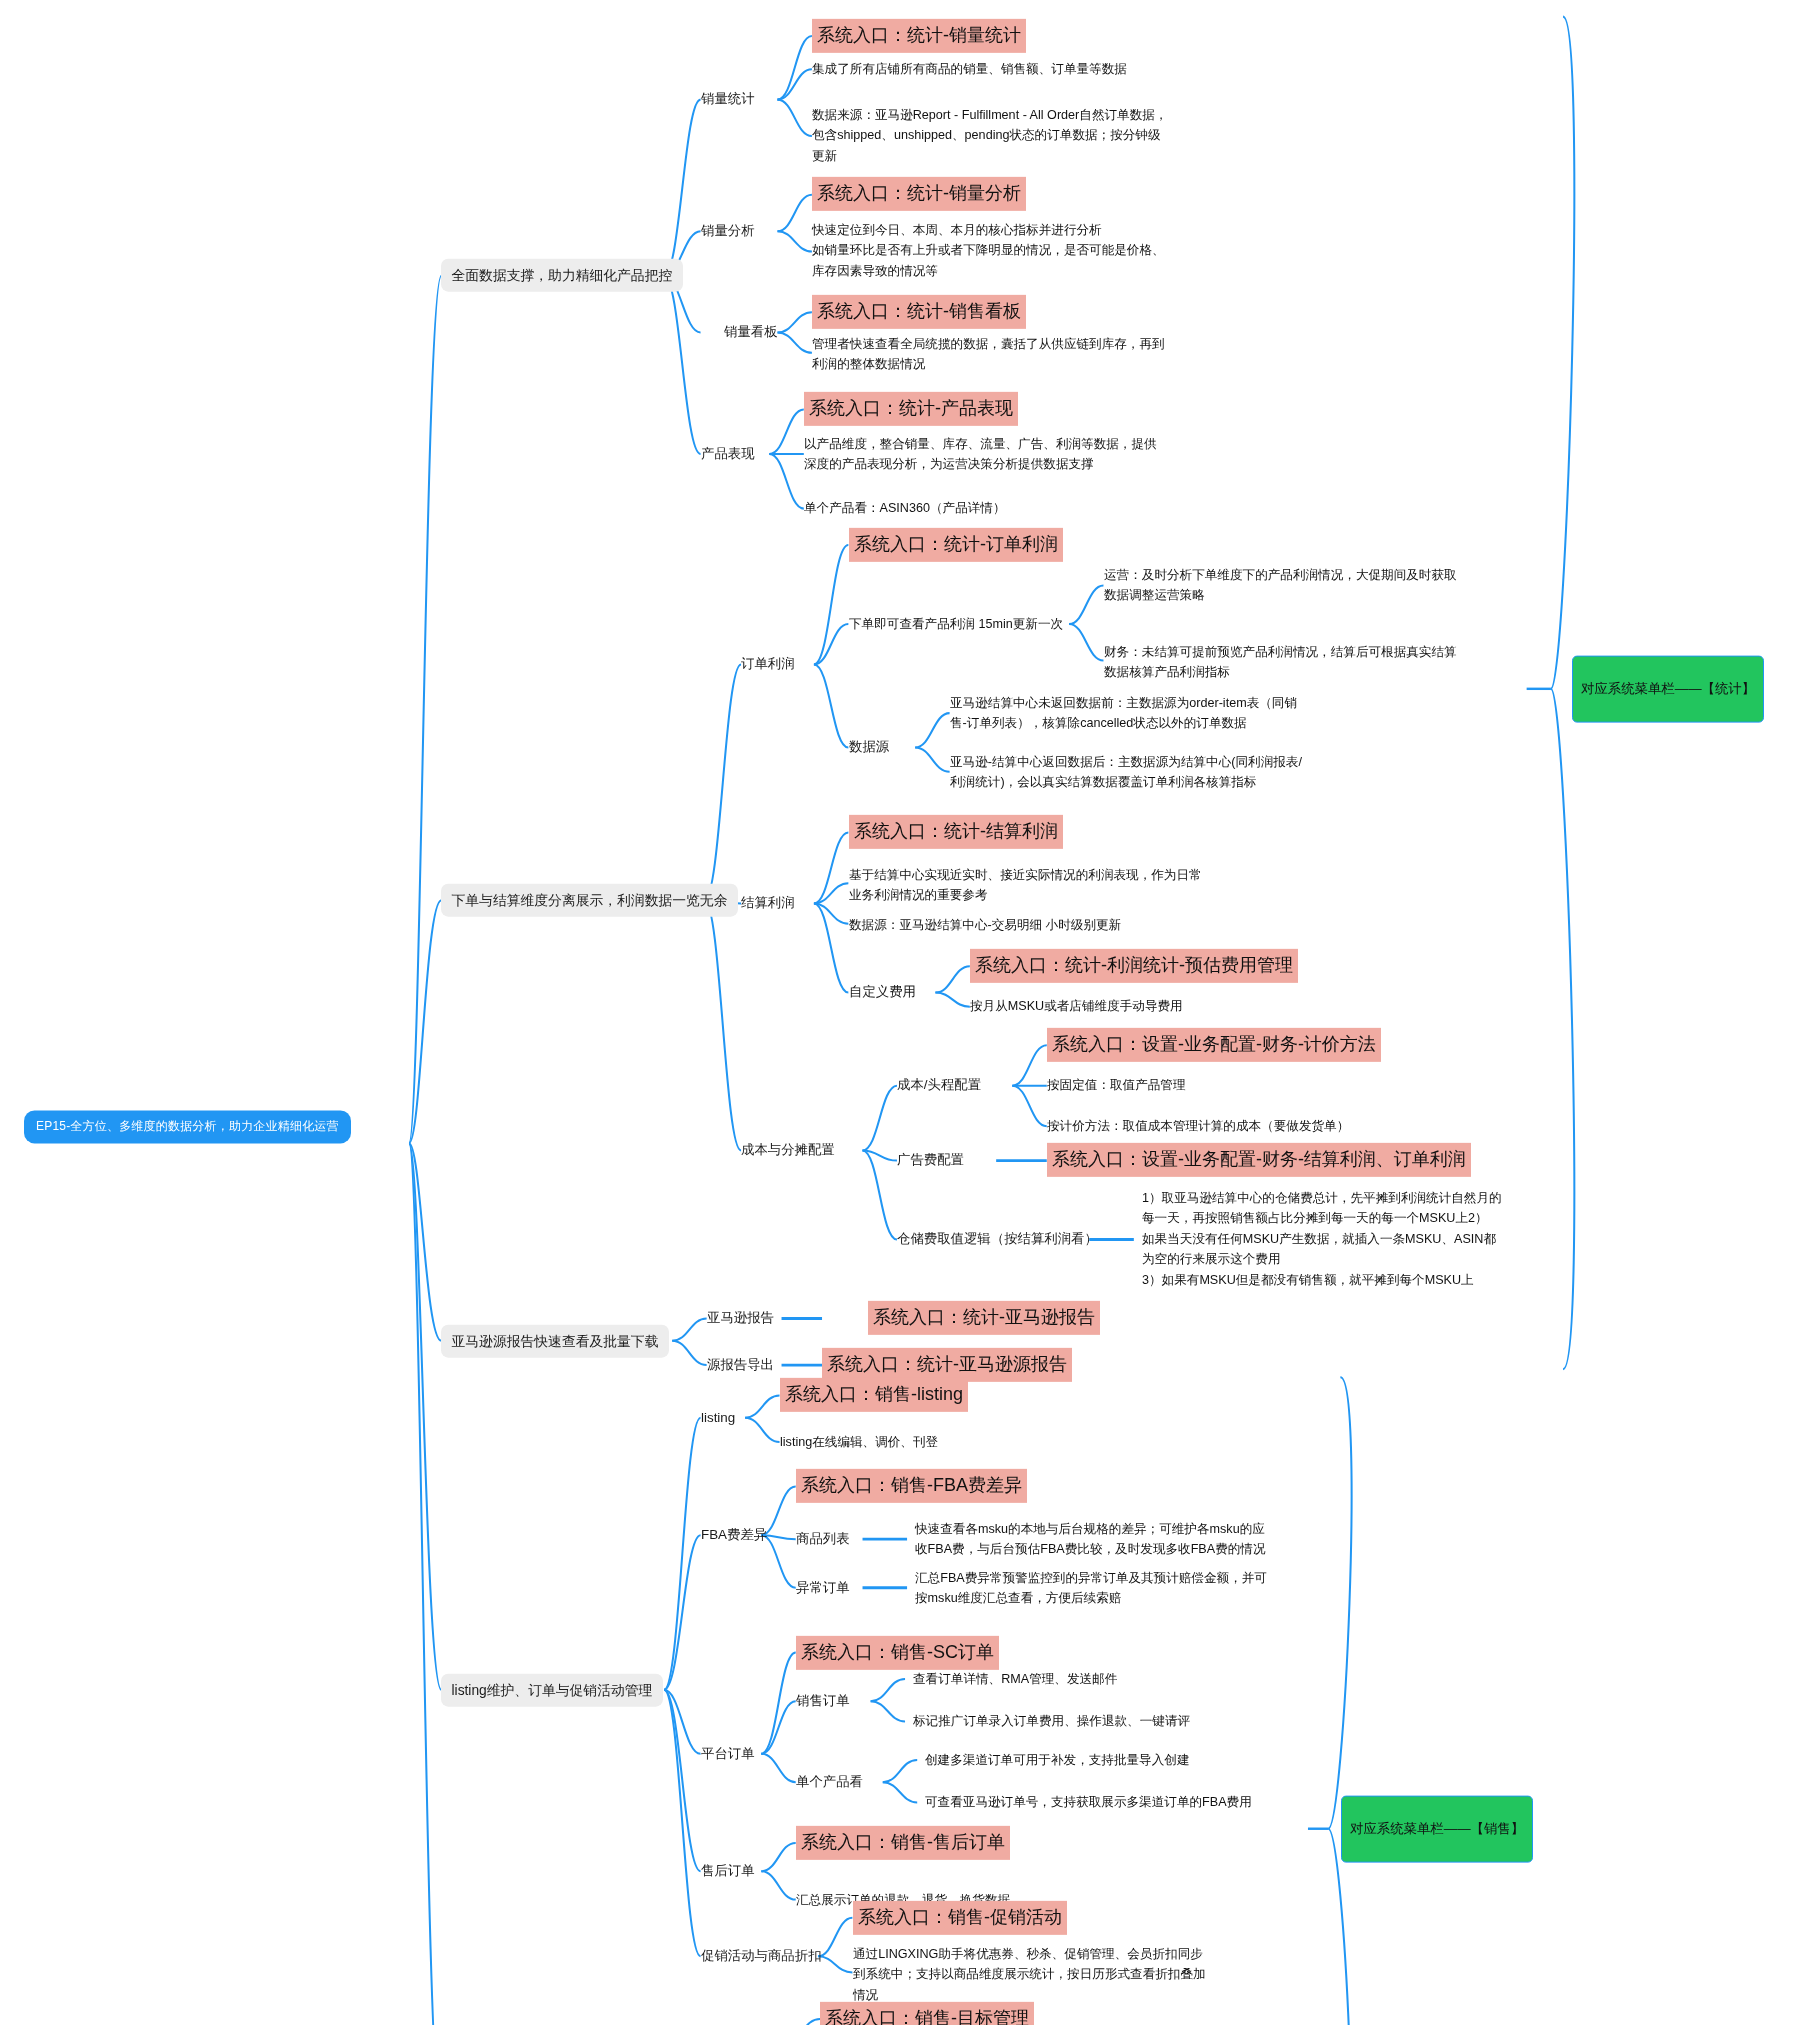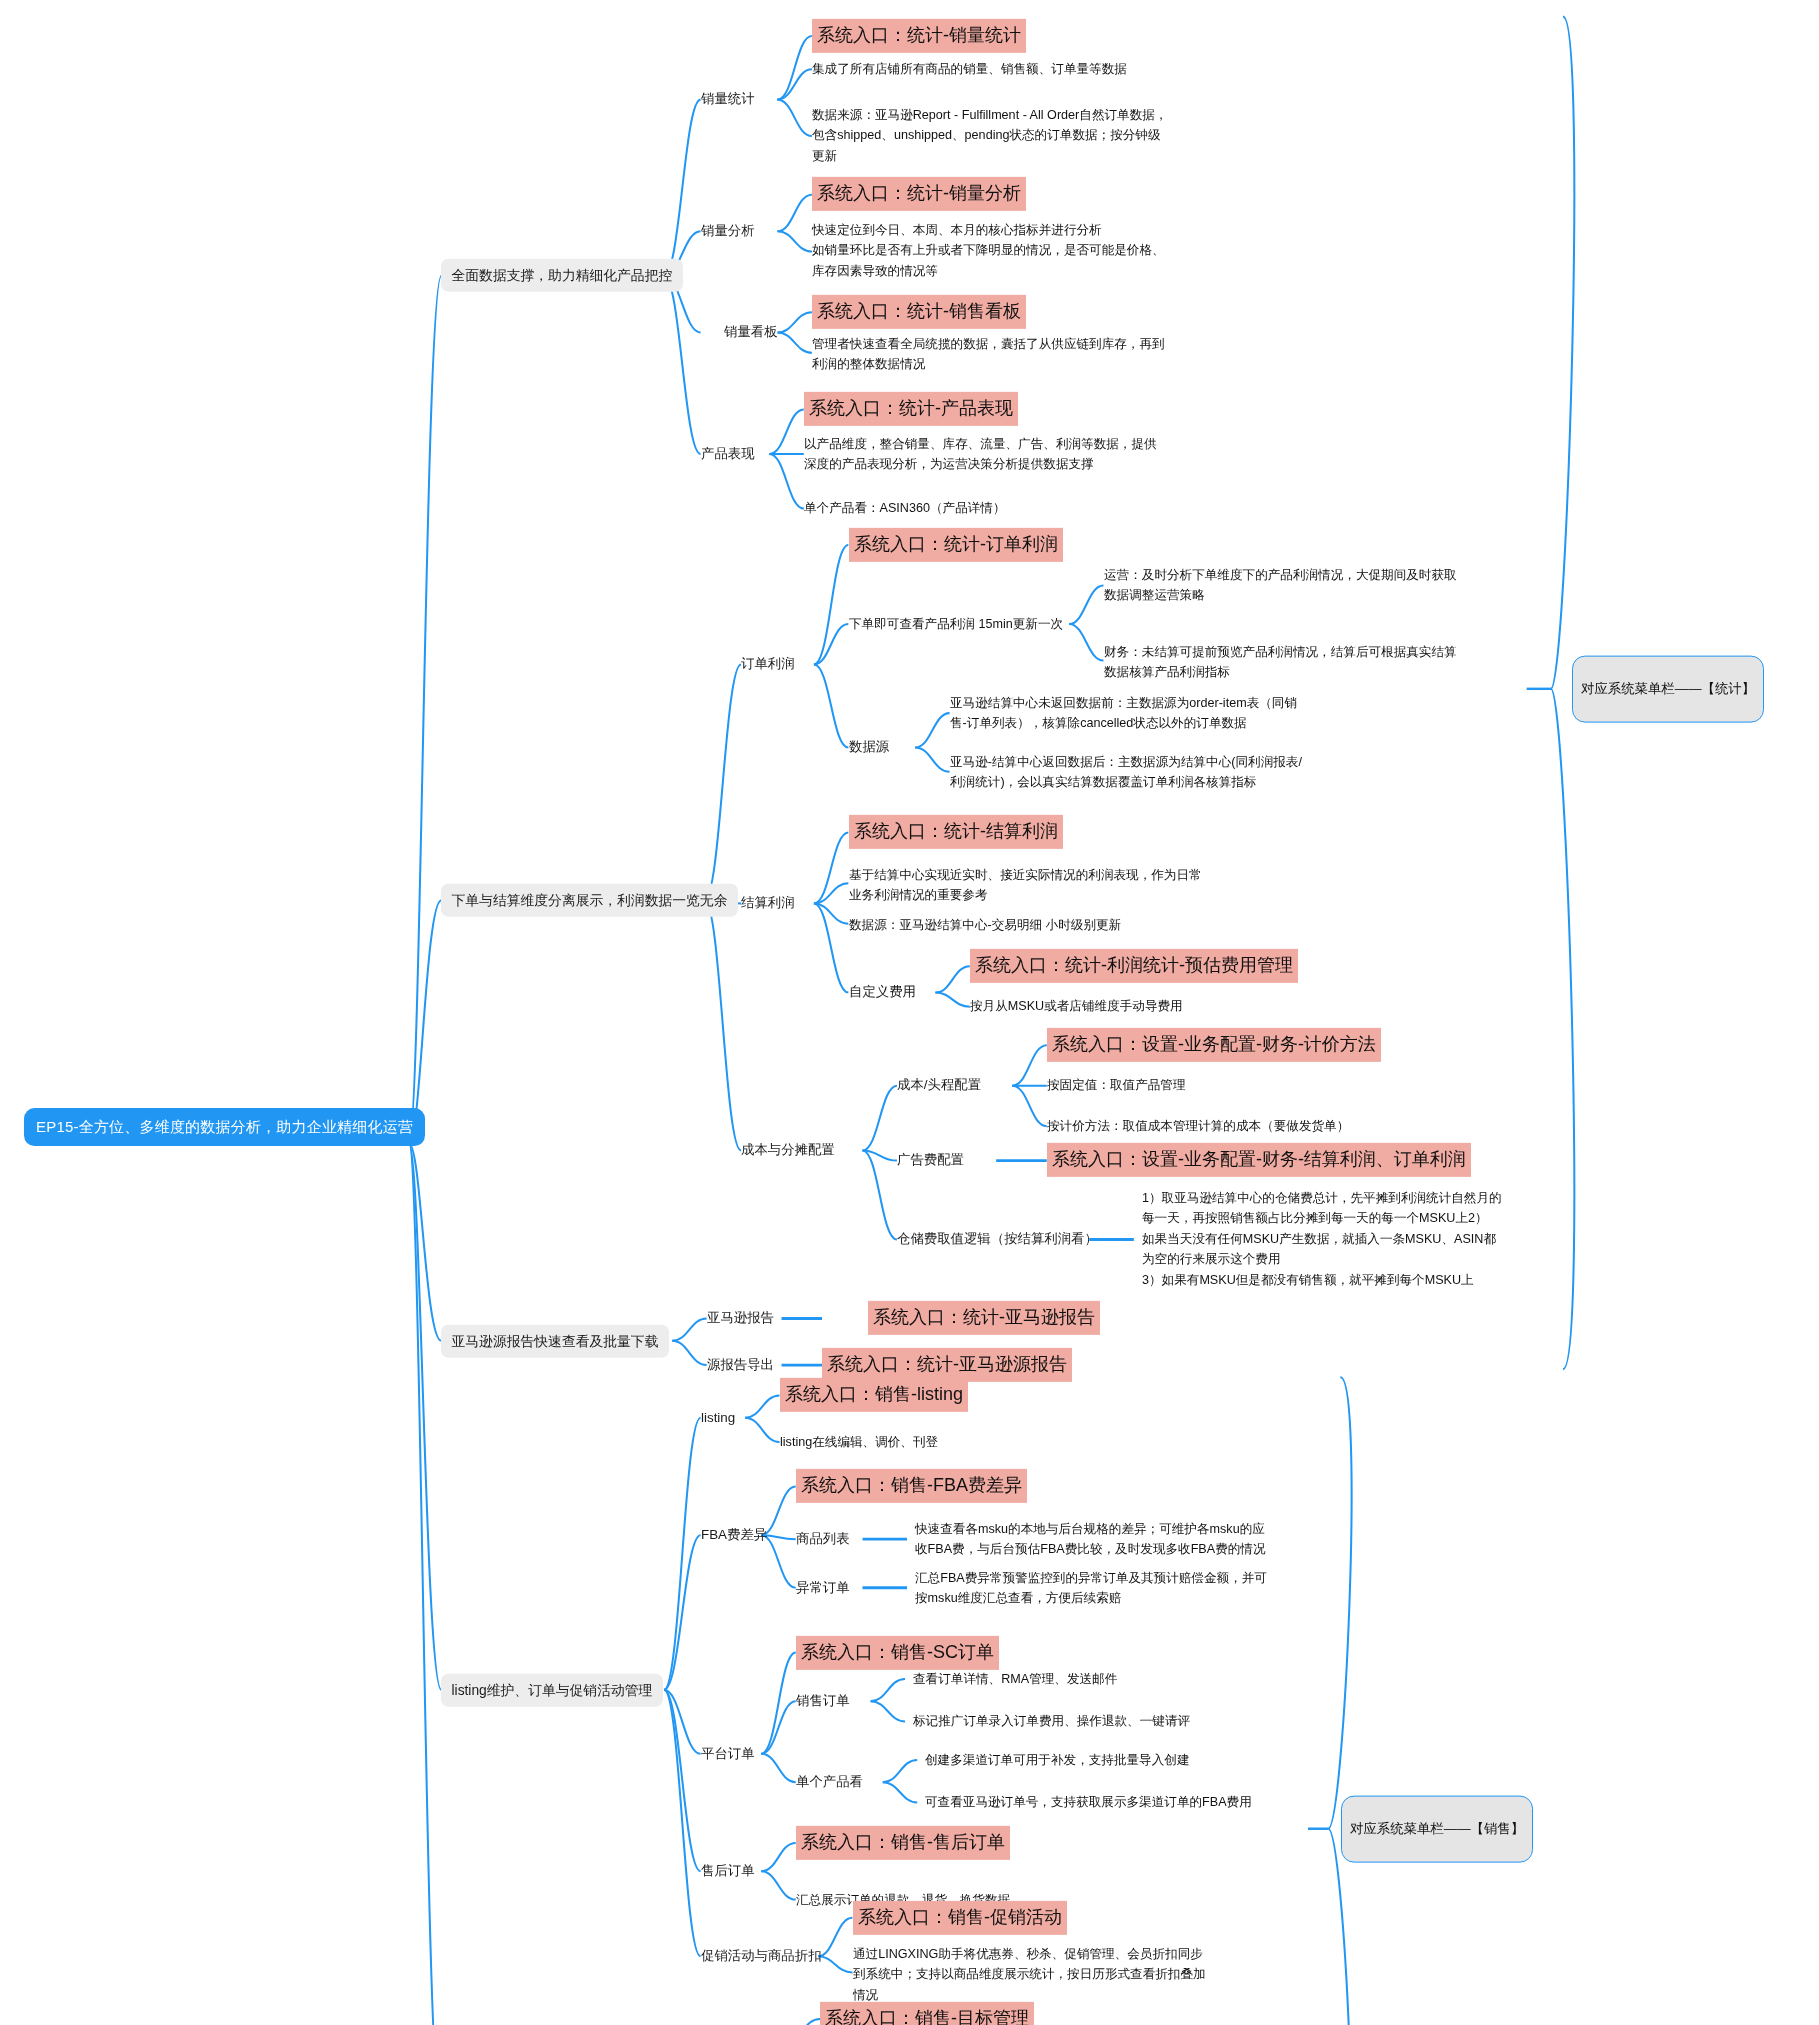--- a/index.html
+++ b/index.html
@@ -25,21 +25,21 @@
     box-sizing:border-box;
     line-height:1.55;
     white-space:pre-line;
   }
   
   .root{
     background:#2196f3;
     color:#ffffff;
     border-radius:10.5px;
     padding:7.3px 12px;
-    font-size:15px;
+    font-size:12px;
     font-weight:400;
     letter-spacing:0.2px;
     white-space:nowrap;
   }
   
   .cat{
     background:#ededed;
     color:#1a1a1a;
     border-radius:7.3px;
     padding:5.7px 10.5px;
@@ -64,22 +64,22 @@
   }
   
   .desc{
     font-size:12.6px;
     color:#111111;
     line-height:1.62;
   }
   
   .menu{
     border:1.2px solid #2196f3;
-    border-radius:13px;
-    background:#e5e5e5;
+    border-radius:5px;
+    background:#22c55e;
     color:#111111;
     font-size:13.4px;
     padding:22px 8px;
     white-space:nowrap;
   }
 </style>
 </head>
 <body>
 
 <div id="canvas">

